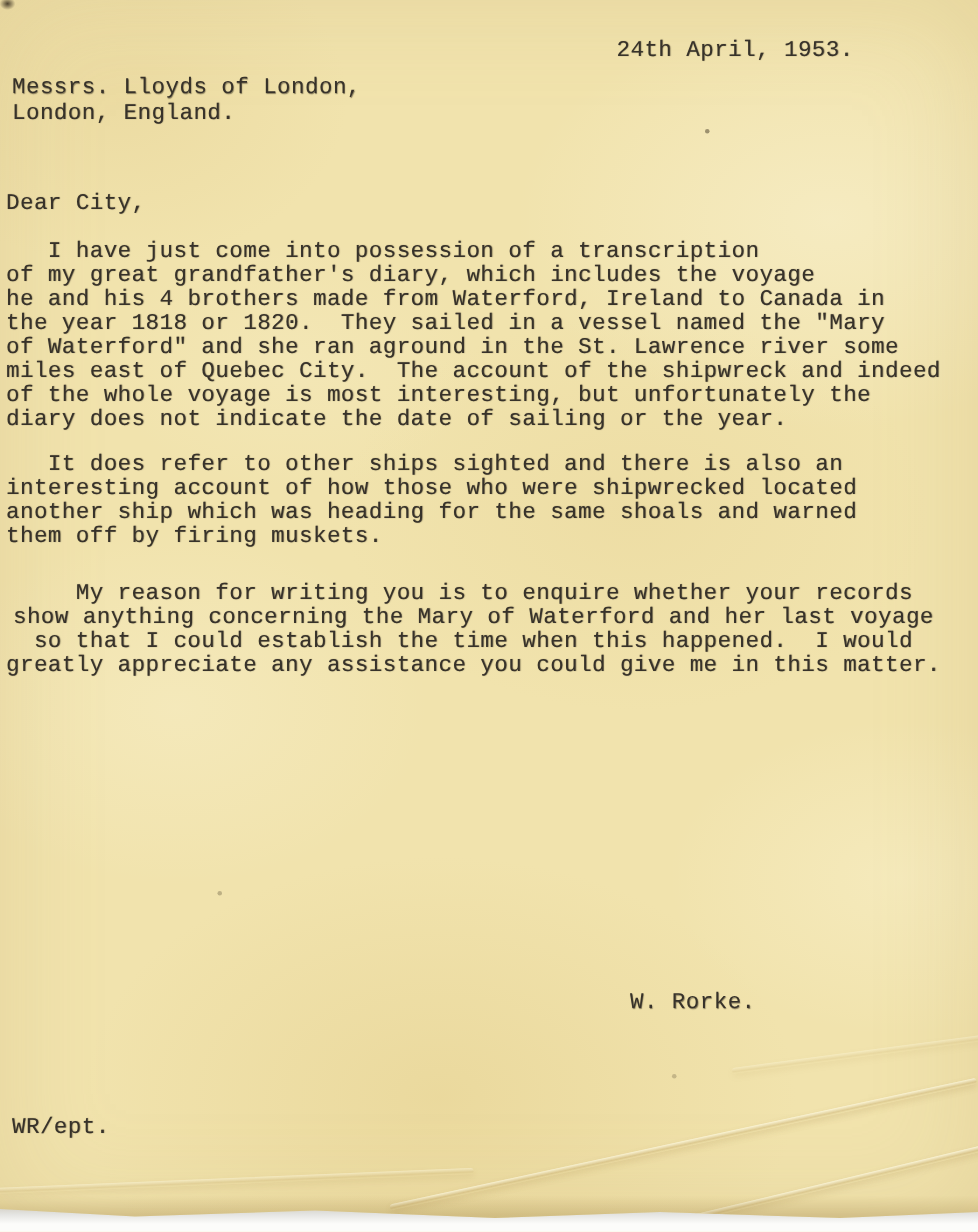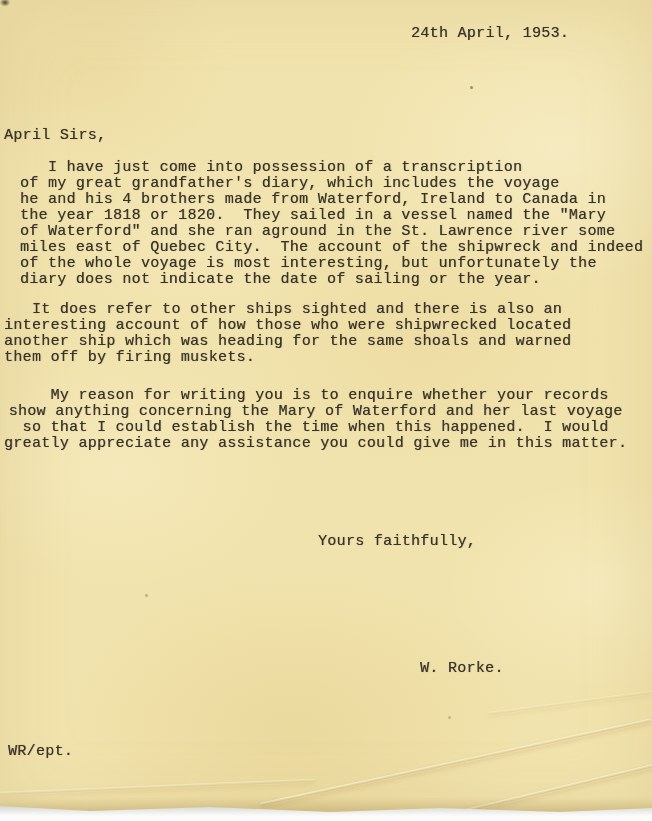--- a/index.html
+++ b/index.html
@@ -104,21 +104,21 @@
     color: var(--ink, #37322a);
     font-size: 15px;
     line-height: 16px;
     letter-spacing: 0.3px;
     text-shadow: 0.4px 0.4px 0.7px rgba(45, 38, 25, 0.55);
     z-index: 2;
   }
   .date       { left: 411px; top: 6px; margin-top: 20px;   }
   .recipient  { left: 8px;   top: 50px;  line-height: 17px; }
   .salutation { left: 4px;   top: 128px; }
-  .p1         { left: 20px;   top: 160px; }
+  .p1         { left: 4px;   top: 160px; }
   .p2         { left: 4px;   top: 302px; }
   .p3         { left: 4px;   top: 388px; text-align: center; }
   .closing    { left: 318px; top: 534px; }
   .signature  { left: 420px; top: 661px; }
   .reference  { left: 8px;   top: 744px; text-align: right; }
 </style>
 </head>
 <body>
 
 <div class="scan">
@@ -129,34 +129,35 @@
     <div class="crease crease-2"></div>
     <div class="crease crease-3"></div>
     <div class="crease crease-4"></div>
     <div class="bottom-curl"></div>
     <div class="corner-smudge"></div>
     <div class="speck speck-1"></div>
     <div class="speck speck-2"></div>
     <div class="speck speck-3"></div>
 
     <div class="text date">24th April, 1953.</div>
-    <div class="text salutation">April Sirs,</div>
+    <div class="text recipient">Messrs. Lloyds of London,
+London, England.</div>
+    <div class="text salutation">Dear City,</div>
     <div class="text para p1">   I have just come into possession of a transcription
 of my great grandfather's diary, which includes the voyage
 he and his 4 brothers made from Waterford, Ireland to Canada in
 the year 1818 or 1820.  They sailed in a vessel named the "Mary
 of Waterford" and she ran aground in the St. Lawrence river some
 miles east of Quebec City.  The account of the shipwreck and indeed
 of the whole voyage is most interesting, but unfortunately the
 diary does not indicate the date of sailing or the year.</div>
     <div class="text para p2">   It does refer to other ships sighted and there is also an
 interesting account of how those who were shipwrecked located
 another ship which was heading for the same shoals and warned
 them off by firing muskets.</div>
     <div class="text para p3">   My reason for writing you is to enquire whether your records
 show anything concerning the Mary of Waterford and her last voyage
 so that I could establish the time when this happened.  I would
 greatly appreciate any assistance you could give me in this matter.</div>
-    <div class="text closing">Yours faithfully,</div>
     <div class="text signature">W. Rorke.</div>
     <div class="text reference">WR/ept.</div>
   </div>
 </div>
 
 </body></html>

